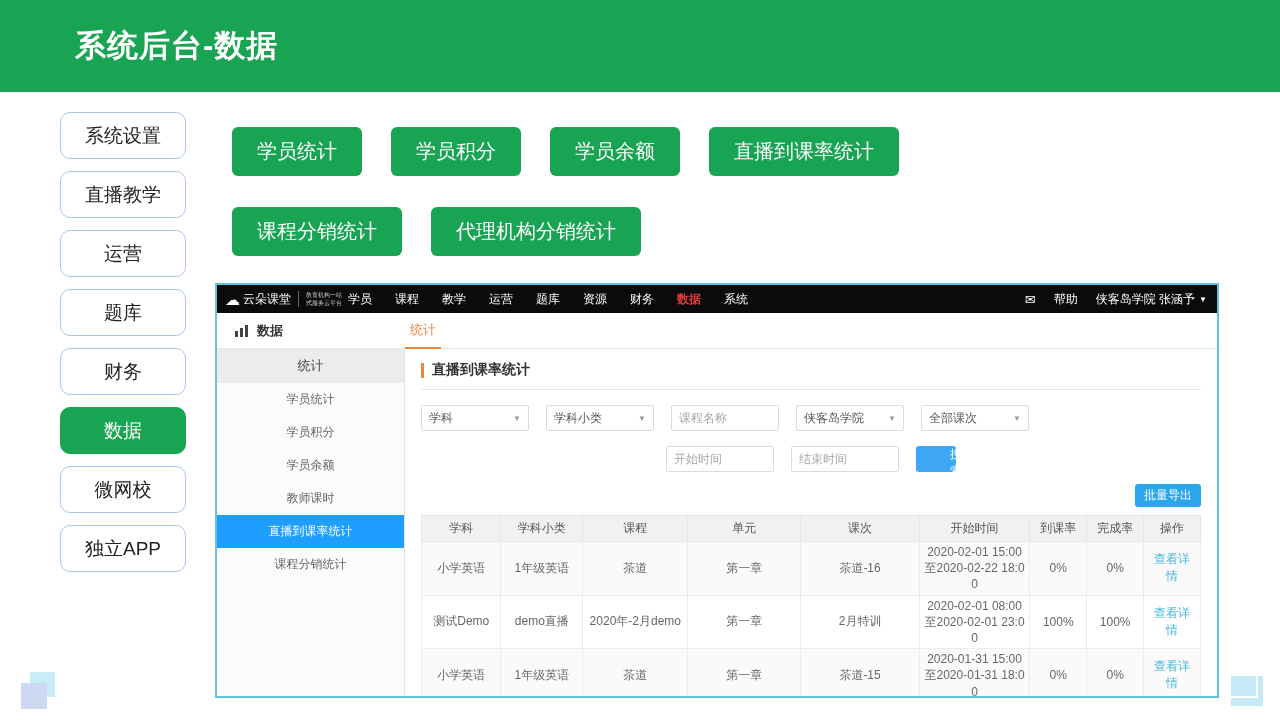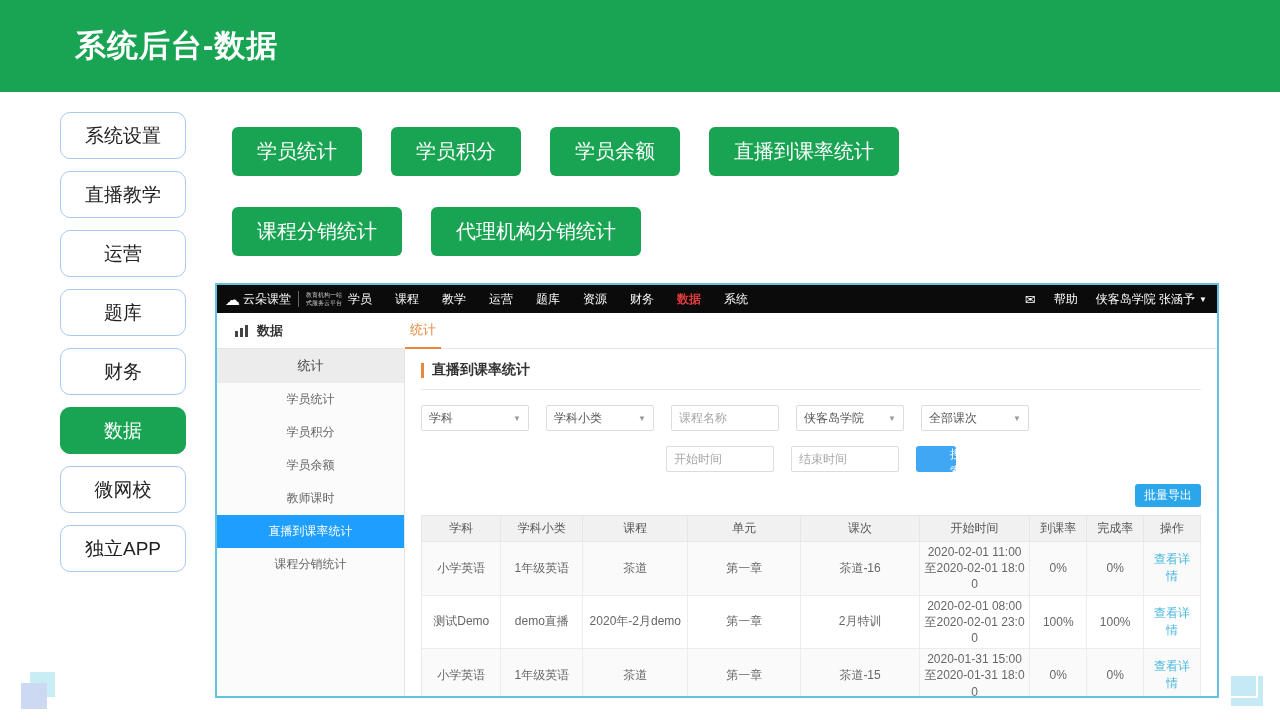--- a/index.html
+++ b/index.html
@@ -257,21 +257,21 @@
               <th>操作</th>
             </tr>
           </thead>
           <tbody>
             <tr class="r-odd">
               <td>小学英语</td>
               <td>1年级英语</td>
               <td>茶道</td>
               <td>第一章</td>
               <td>茶道-16</td>
-              <td class="time">2020-02-01 11:00至2020-02-01 18:00</td>
+              <td class="time">2020-02-01 15:00至2020-02-22 18:00</td>
               <td>0%</td>
               <td>0%</td>
               <td><span class="detail-link">查看详情</span></td>
             </tr>
             <tr>
               <td>测试Demo</td>
               <td>demo直播</td>
               <td>2020年-2月demo</td>
               <td>第一章</td>
               <td>2月特训</td>

